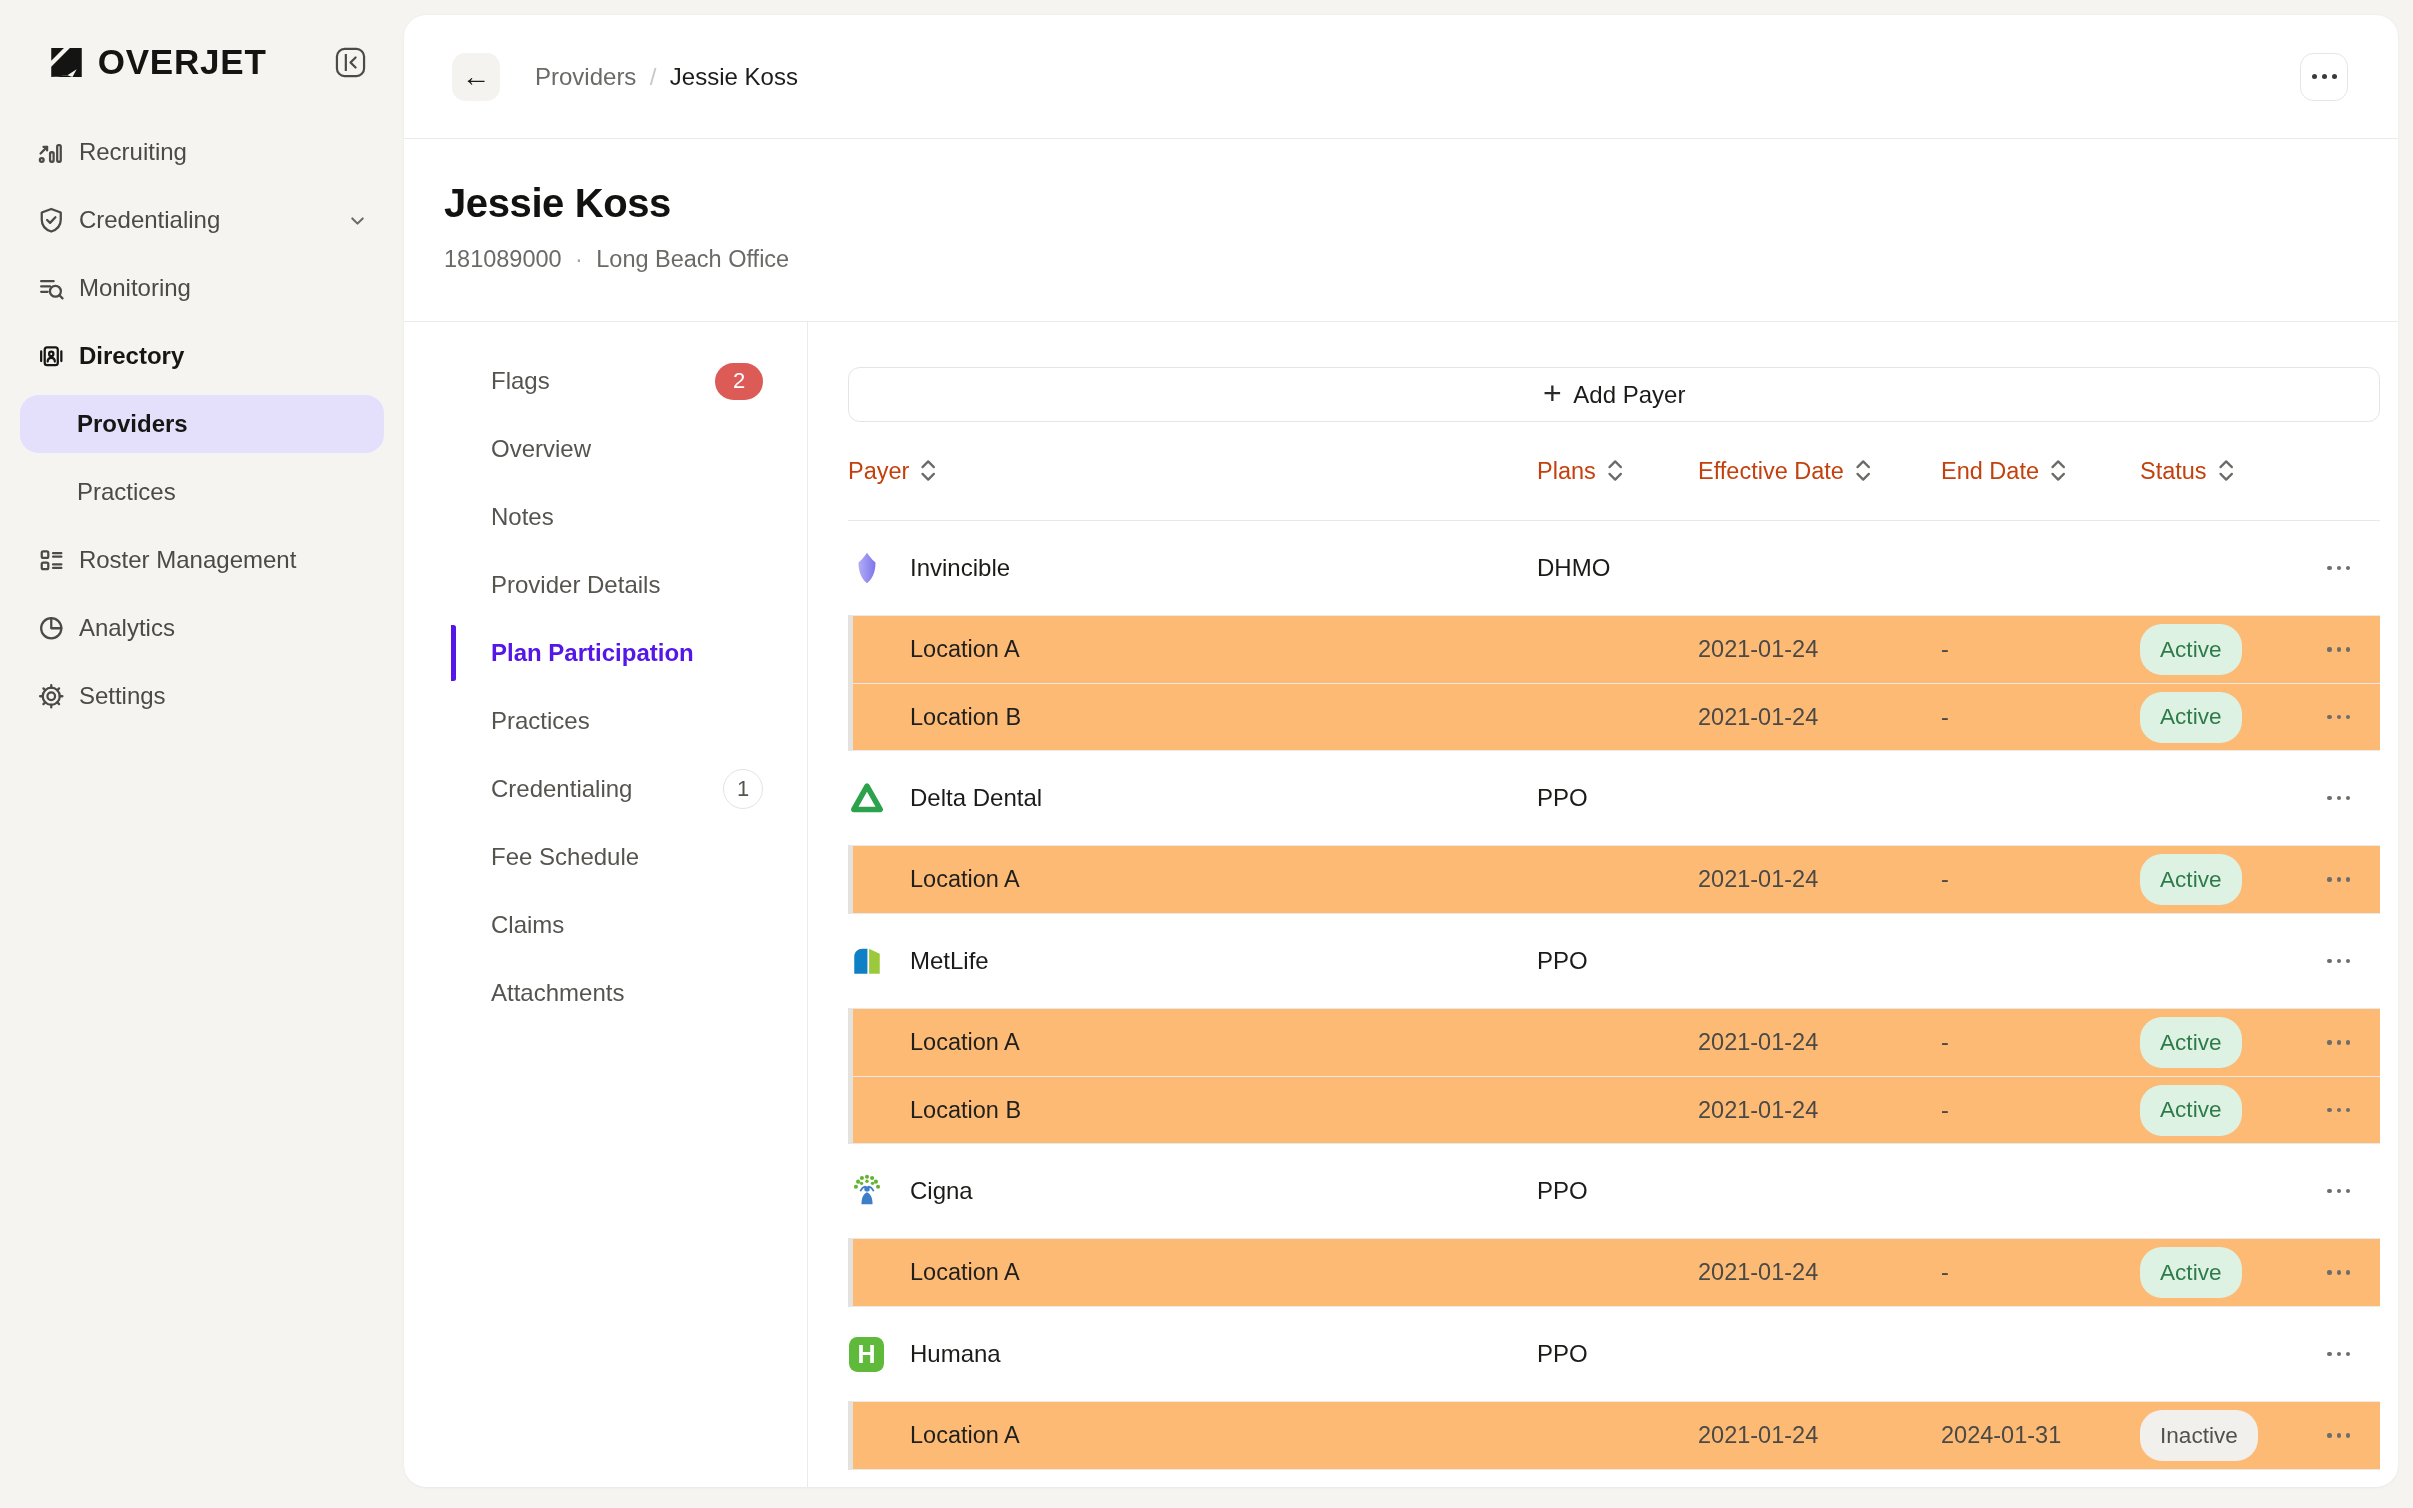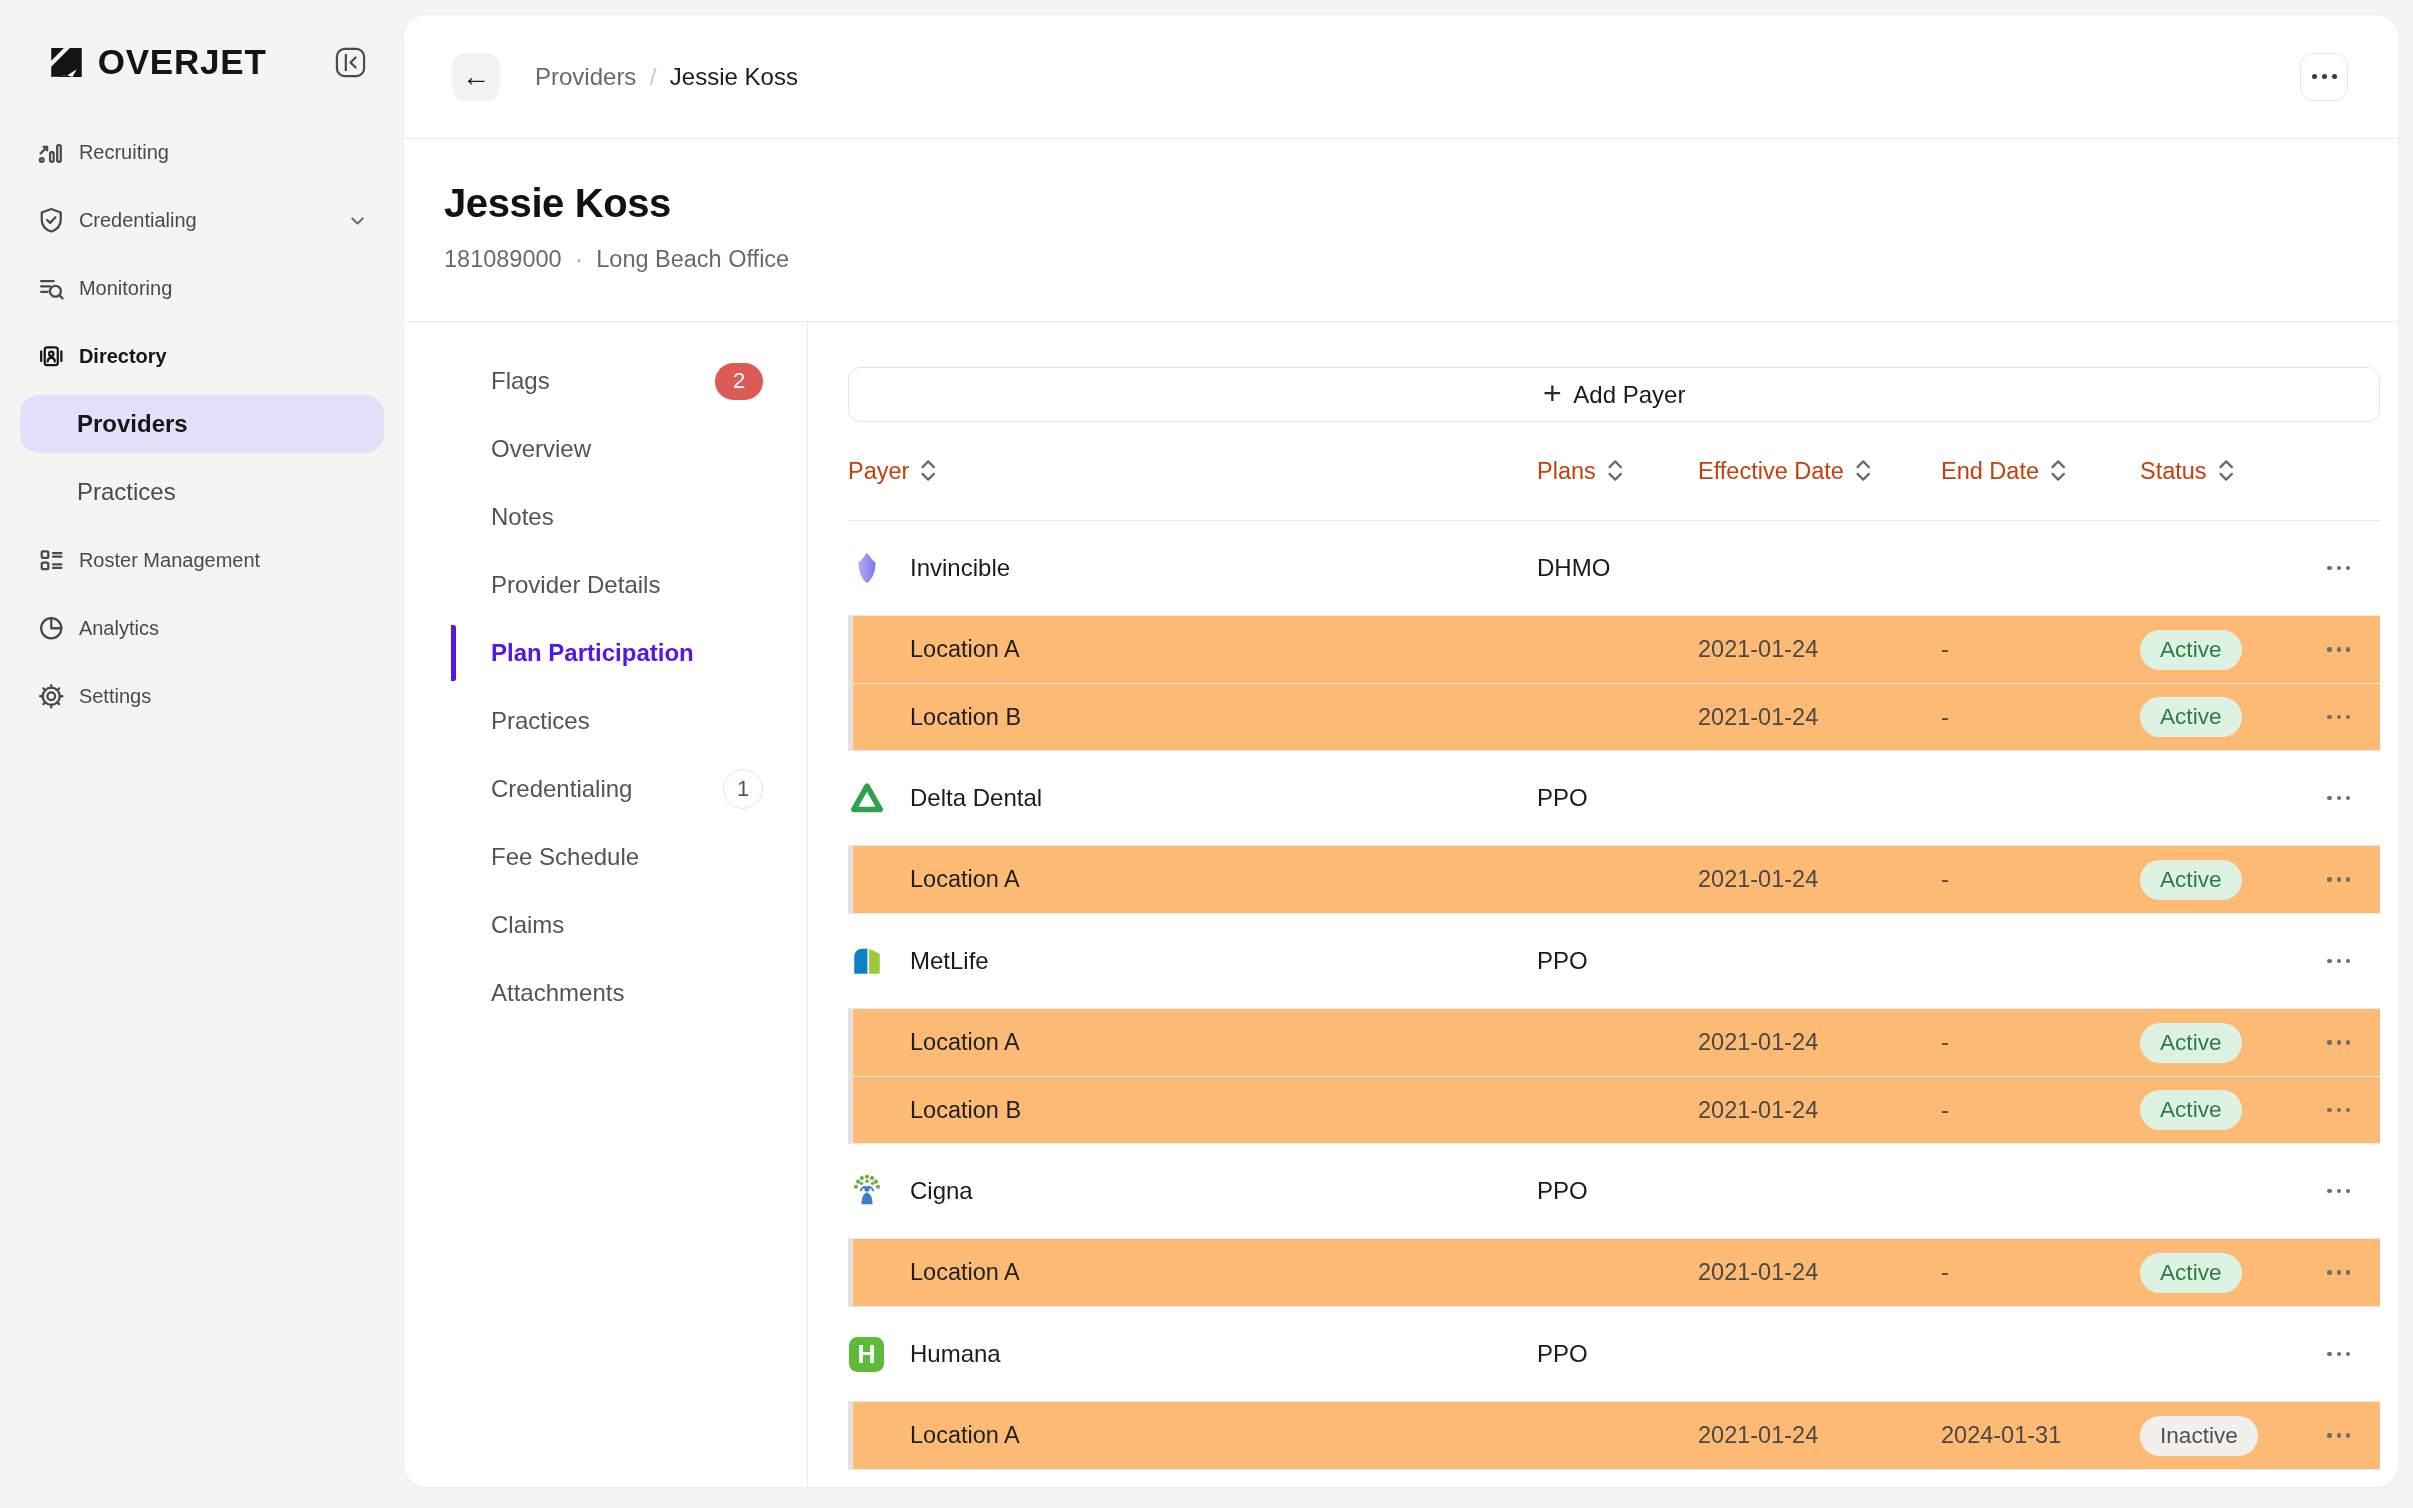--- a/index.html
+++ b/index.html
@@ -10,21 +10,21 @@
     color:#1C1C1A;
     position:relative;
   }
   
   .sidebar { position:absolute; left:0; top:0; bottom:0; width:404px; }
   .logo-row { display:flex; align-items:center; padding:42px 34px 0 47px; }
   .logo-mark { width:39px; height:39px; flex:0 0 auto; }
   .logo-text { font-size:35px; font-weight:bold; letter-spacing:0.8px; color:#141412; margin-left:11.7px; }
   .collapse-btn { margin-left:auto; width:39px; height:39px; background:none; border:none; cursor:pointer; display:flex; align-items:center; justify-content:center; }
   .side-nav { margin-top:36px; }
-  .nav-item { display:flex; align-items:center; height:68px; padding:0 34px 0 37px; font-size:20px; color:#4B4A47; cursor:pointer; }
+  .nav-item { display:flex; align-items:center; height:68px; padding:0 34px 0 37px; font-size:24px; color:#4B4A47; cursor:pointer; }
   .nav-item .nav-ic { width:28.5px; height:28.5px; margin-right:13.4px; flex:0 0 auto; }
   .nav-item.bold { color:#161614; font-weight:bold; }
   .nav-item .chev { margin-left:auto; }
   .nav-row { height:68px; display:flex; align-items:center; }
   .pill { margin:0 20px; height:58px; width:calc(100% - 40px); border-radius:18.4px; background:#E4E0FB; display:flex; align-items:center; padding-left:57px; font-size:24px; font-weight:bold; color:#161614; cursor:pointer; }
   .child-item { padding-left:77px; font-size:24px; color:#4B4A47; height:68px; display:flex; align-items:center; cursor:pointer; }
   
   .card { position:absolute; left:404px; top:15px; width:1994px; height:1472px; background:#FFFFFF; border-radius:22px; box-shadow:0 0.8px 2.5px rgba(0,0,0,.05); overflow:hidden; }
   .card-header { height:124px; display:flex; align-items:center; padding:0 50px 0 48px; border-bottom:0.8px solid #ECEBE8; }
   .back-btn { width:48px; height:48px; border:none; border-radius:13.4px; background:#F4F3F0; font-size:28.5px; color:#1C1C1A; cursor:pointer; display:flex; align-items:center; justify-content:center; }
@@ -56,21 +56,21 @@
   .payer-logo { width:37px; height:37px; flex:0 0 auto; display:flex; align-items:center; justify-content:center; }
   .humana-box { width:35px; height:35px; background:#5FBA3C; border-radius:8.4px; color:#fff; font-size:25px; font-weight:bold; display:flex; align-items:center; justify-content:center; }
   .actions { justify-self:end; padding-right:22px; }
   .dots-btn { background:none; border:none; cursor:pointer; display:flex; align-items:center; gap:5px; padding:8.4px; }
   .dots-btn i { width:4.2px; height:4.2px; border-radius:50%; background:#6E6D6A; }
   .loc-block { background:#fdba74; border-left:5px solid #E3E2DE; border-top:0.8px solid #EAE9E6; border-bottom:0.8px solid #EAE9E6; }
   .loc-row { display:grid; grid-template-columns:684px 161px 243px 199px 179px 1fr; align-items:center; height:67px; font-size:23.5px; color:#1F1F1D; }
   .loc-row + .loc-row { border-top:0.8px solid #EBEAE7; }
   .loc-name { padding-left:57px; }
   .date-cell { color:#4A4946; }
-  .status-pill { justify-self:start; padding:0 20px; height:40px; border-radius:22px; display:inline-flex; align-items:center; font-size:22.6px; font-weight:500; }
+  .status-pill { justify-self:start; padding:0 20px; height:51px; border-radius:22px; display:inline-flex; align-items:center; font-size:22.6px; font-weight:500; }
   .status-pill.active { background:#DEF2E4; color:#2E7B4A; }
   .status-pill.inactive { background:#F2F0EC; color:#52514D; }
   svg { display:block; }
 </style>
 </head>
 <body>
 
 <aside class="sidebar">
   <div class="logo-row">
     <span class="logo-mark">

